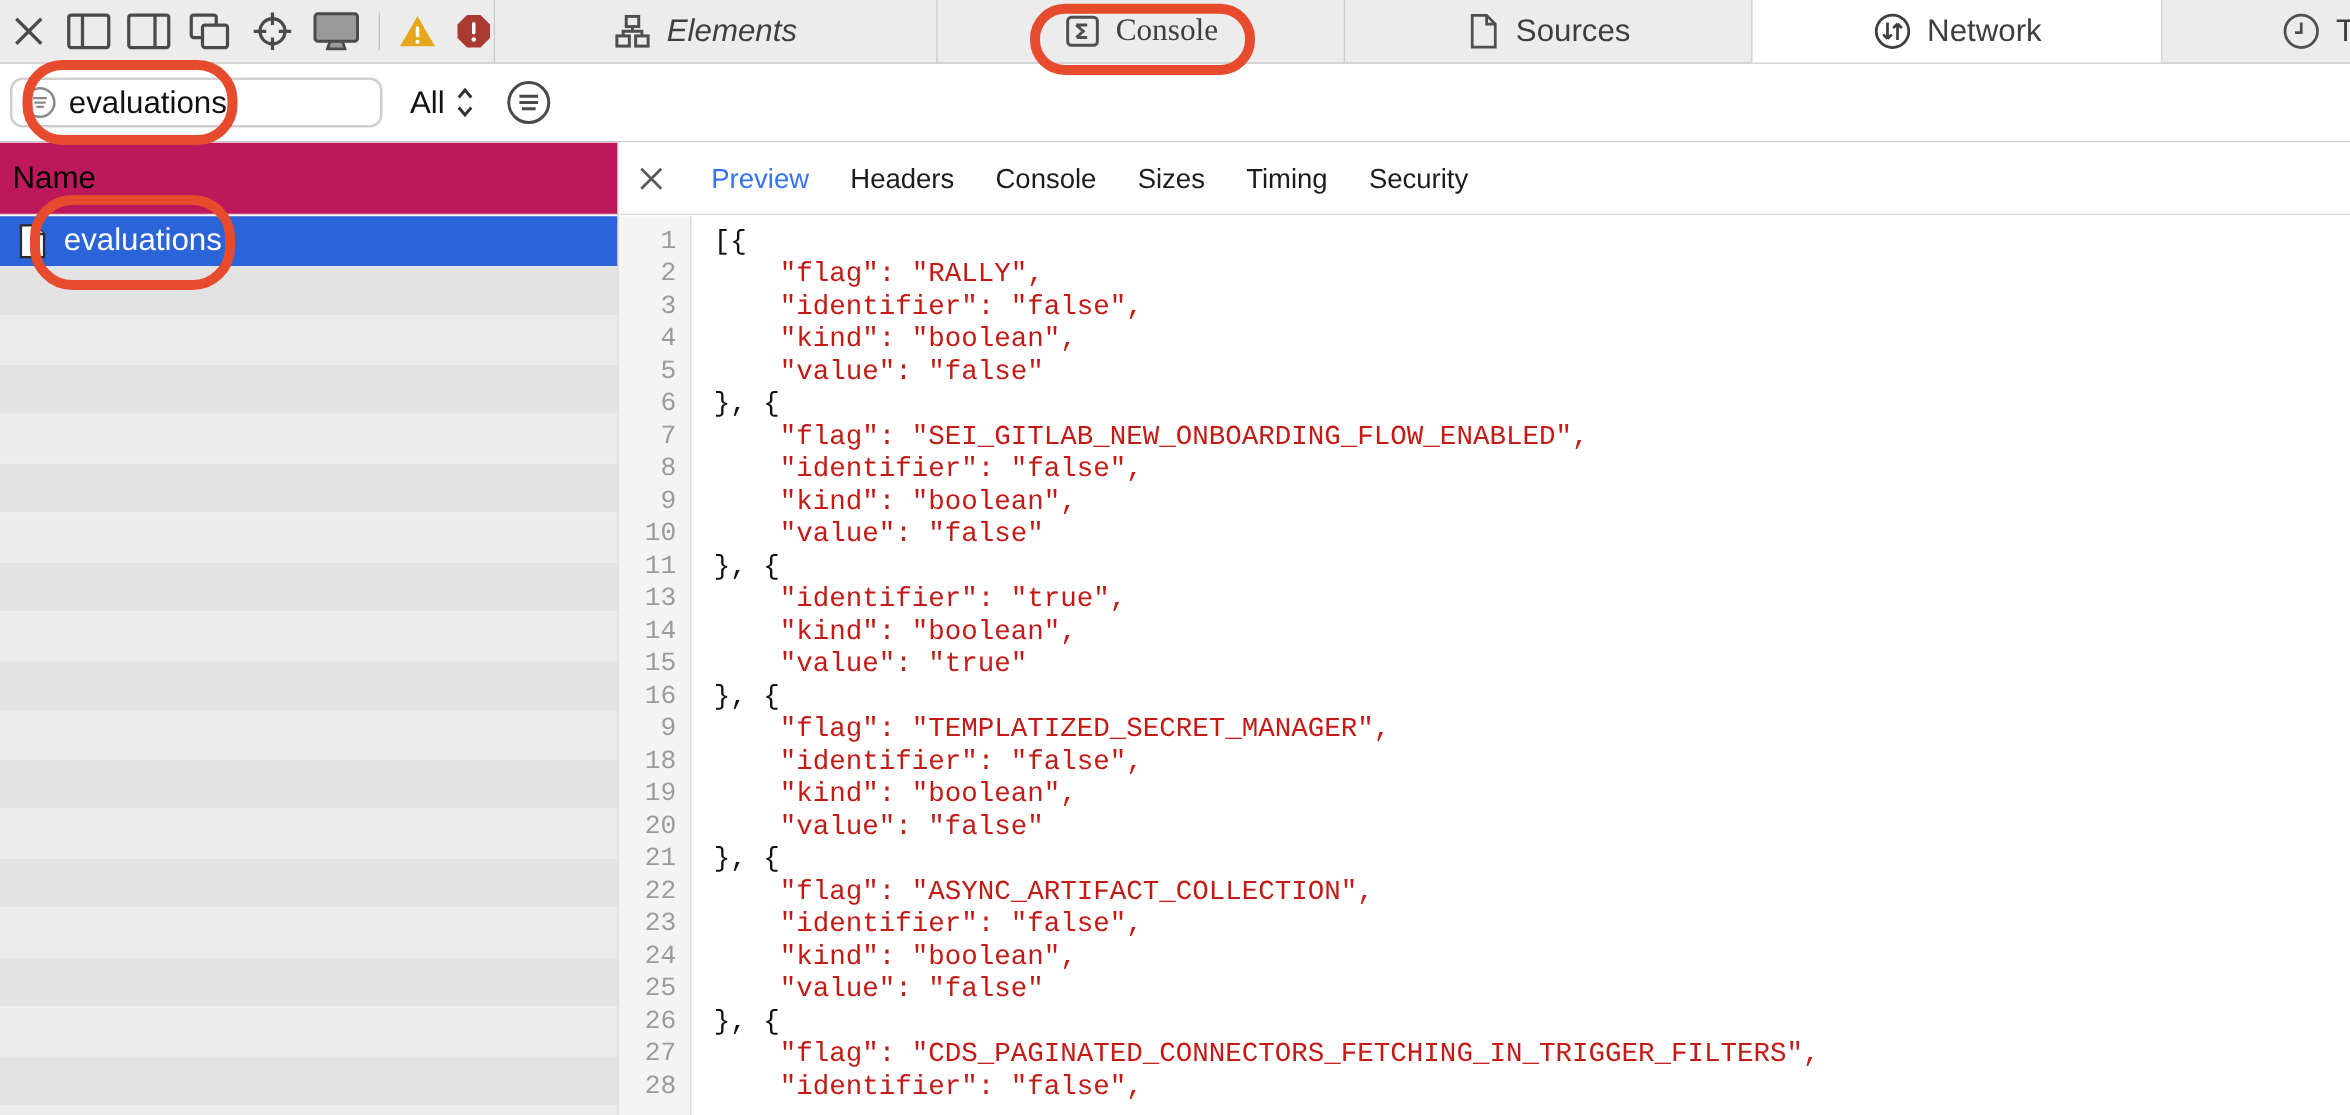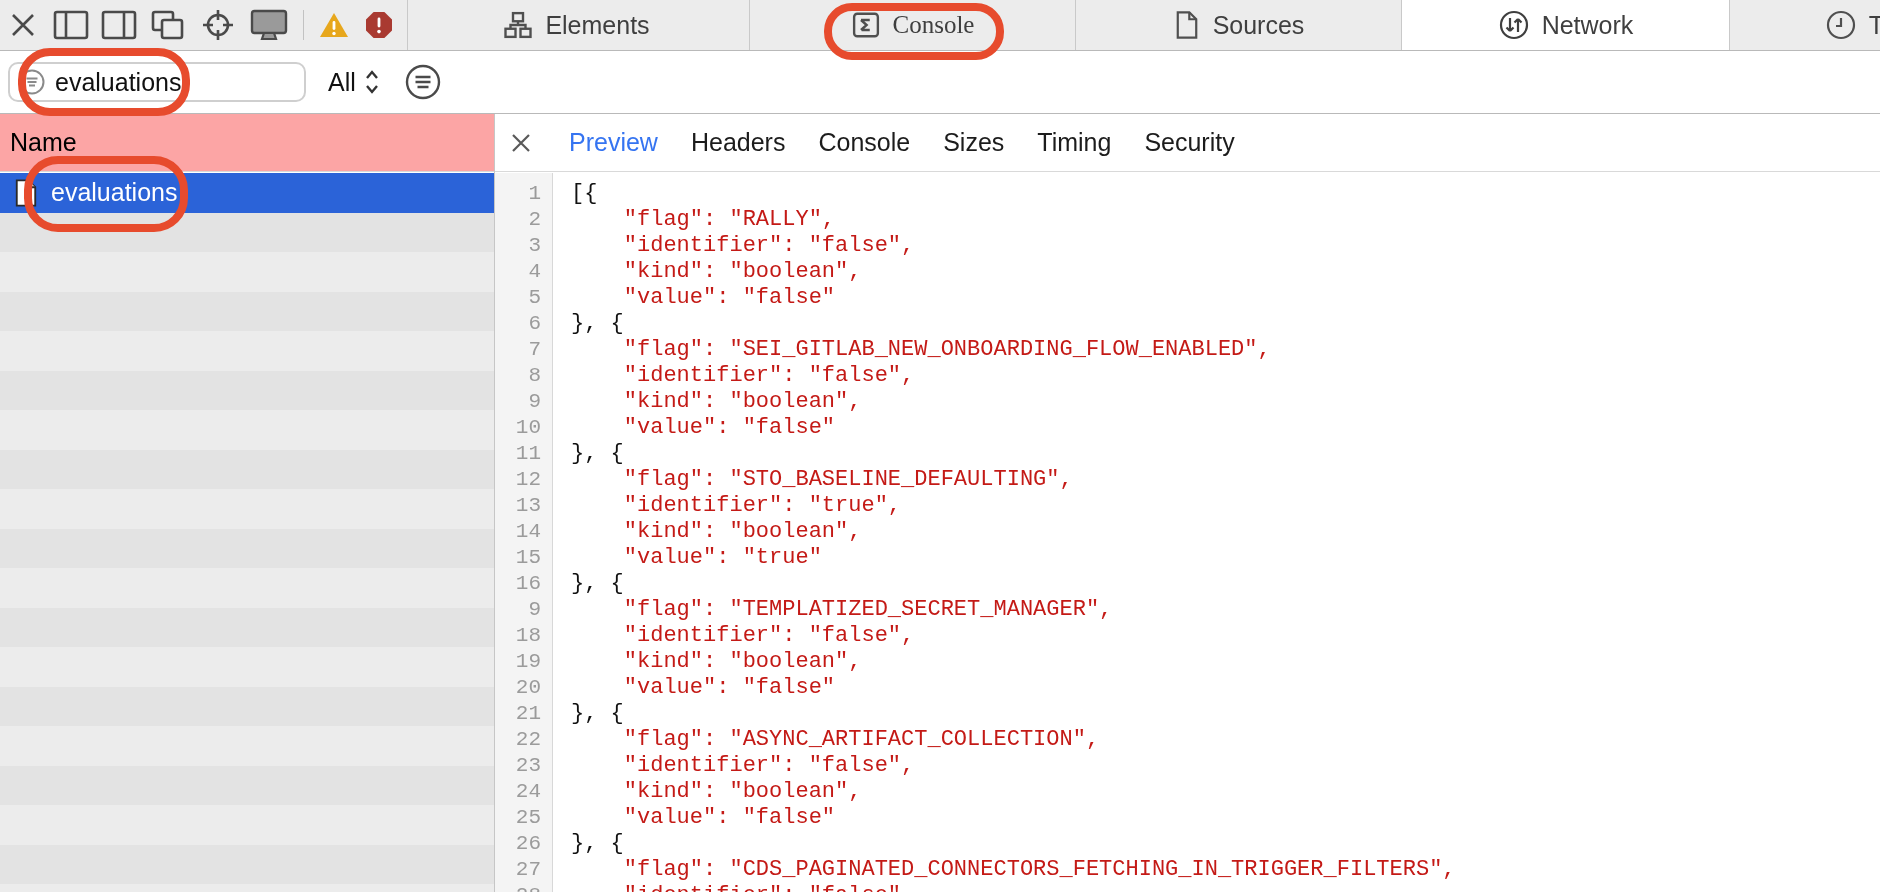--- a/index.html
+++ b/index.html
@@ -23,37 +23,37 @@
               border:2px solid #cfcfcf;border-radius:10px;display:flex;align-items:center;box-sizing:border-box;}
   .search-box .sicon{margin:0 10px 0 9px;display:flex;}
   .search-input{border:none;outline:none;font-size:25px;font-family:"Liberation Sans",sans-serif;
                 color:#111;width:200px;background:transparent;padding:0;}
   .scope{position:absolute;left:328px;top:0;height:62px;display:flex;align-items:center;gap:8px;
          font-size:25px;color:#111;}
   .filter-circle{position:absolute;left:405px;top:13px;}
   
   .left-panel{position:absolute;left:0;top:114px;width:494px;height:778px;background:#fff;
               border-right:1px solid #c6c6c6;box-sizing:content-box;overflow:hidden;}
-  .list-header{position:absolute;left:0;top:0;width:100%;height:58px;background:#fca5a5;
+  .list-header{position:absolute;left:0;top:0;width:100%;height:58px;background:#be185d;
                border-bottom:1px solid #d9d9d9;display:flex;align-items:center;box-sizing:border-box;}
   .list-header span{font-size:25px;color:#000;margin-left:10px;}
   .rows{position:absolute;left:0;top:59px;width:100%;height:719px;}
   .row{width:100%;height:39.5px;display:flex;align-items:center;box-sizing:border-box;}
   .row.selected{background:#2b63d8;color:#fff;}
   .row .doc{margin:0 12px 0 13px;display:flex;}
   .row .rlabel{font-size:25px;}
   .stripe{width:100%;height:39.5px;}
   .stripe.dark{background:#e3e3e3;}
   .stripe.light{background:#ececec;}
   
   .right-panel{position:absolute;left:495px;top:114px;width:1385px;height:778px;background:#fff;}
   .detail-tabs{position:absolute;left:0;top:0;width:100%;height:58px;background:#fff;
                border-bottom:1px solid #d9d9d9;display:flex;align-items:center;box-sizing:border-box;}
   .close-x{margin-left:14px;display:flex;align-items:center;cursor:default;}
-  .dtab{font-size:25px;color:#1c1c1c;margin-left:33px;}
+  .dtab{font-size:22px;color:#1c1c1c;margin-left:33px;}
   .dtab.active{color:#3574f1;}
   .code-wrap{position:absolute;left:0;top:59px;width:100%;height:719px;overflow:hidden;}
   .gutter-bg{position:absolute;left:0;top:0;width:58px;height:719px;background:#f4f4f4;
              border-right:1px solid #d8d8d8;box-sizing:border-box;}
   .code-lines{position:absolute;left:0;top:8px;width:100%;}
   .cl{display:flex;height:26px;line-height:26px;font-family:"Liberation Mono","DejaVu Sans Mono",monospace;
       font-size:22px;white-space:pre;}
   .cl .ln{width:46px;text-align:right;padding-right:12px;color:#9b9b9b;font-size:21px;flex:none;}
   .cl .ct{padding-left:18px;color:#111;}
   .cl .str{color:#c41a16;}
@@ -130,21 +130,21 @@
         <span>
           <svg width="28" height="28" viewBox="0 0 28 28">
               <path d="M8.6 1 H19.4 L27 8.6 V19.4 L19.4 27 H8.6 L1 19.4 V8.6 Z" fill="#a93a31"></path>
               <rect x="12.6" y="6.5" width="2.8" height="10" rx="1.4" fill="#fff"></rect>
               <circle cx="14" cy="20.6" r="1.8" fill="#fff"></circle>
             </svg>
         </span>
       </div>
     </div>
 
-    <div class="main-tab" style="left:407px;width:338px;">
+    <div class="main-tab" style="left:395px;width:338px;font-style:italic;">
       <span class="ticon">
         <svg width="30" height="30" viewBox="0 0 24 24">
             <g stroke="#4f4f4f" stroke-width="1.9" fill="none">
               <rect x="8" y="2.5" width="8" height="6.5"></rect>
               <rect x="2" y="15" width="8" height="6.5"></rect>
               <rect x="14" y="15" width="8" height="6.5"></rect>
               <path d="M12 9 V12 M6 15 V12 H18 V15"></path>
             </g>
           </svg>
       </span>
@@ -278,21 +278,20 @@
           <div class="cl"><span class="ln">2</span><span class="ct">    <span class="str">"flag": "RALLY",</span></span></div>
           <div class="cl"><span class="ln">3</span><span class="ct">    <span class="str">"identifier": "false",</span></span></div>
           <div class="cl"><span class="ln">4</span><span class="ct">    <span class="str">"kind": "boolean",</span></span></div>
           <div class="cl"><span class="ln">5</span><span class="ct">    <span class="str">"value": "false"</span></span></div>
           <div class="cl"><span class="ln">6</span><span class="ct">}, {</span></div>
           <div class="cl"><span class="ln">7</span><span class="ct">    <span class="str">"flag": "SEI_GITLAB_NEW_ONBOARDING_FLOW_ENABLED",</span></span></div>
           <div class="cl"><span class="ln">8</span><span class="ct">    <span class="str">"identifier": "false",</span></span></div>
           <div class="cl"><span class="ln">9</span><span class="ct">    <span class="str">"kind": "boolean",</span></span></div>
           <div class="cl"><span class="ln">10</span><span class="ct">    <span class="str">"value": "false"</span></span></div>
           <div class="cl"><span class="ln">11</span><span class="ct">}, {</span></div>
-          <div class="cl"><span class="ln">12</span><span class="ct">    <span class="str">"flag": "STO_BASELINE_DEFAULTING",</span></span></div>
           <div class="cl"><span class="ln">13</span><span class="ct">    <span class="str">"identifier": "true",</span></span></div>
           <div class="cl"><span class="ln">14</span><span class="ct">    <span class="str">"kind": "boolean",</span></span></div>
           <div class="cl"><span class="ln">15</span><span class="ct">    <span class="str">"value": "true"</span></span></div>
           <div class="cl"><span class="ln">16</span><span class="ct">}, {</span></div>
           <div class="cl"><span class="ln">9</span><span class="ct">    <span class="str">"flag": "TEMPLATIZED_SECRET_MANAGER",</span></span></div>
           <div class="cl"><span class="ln">18</span><span class="ct">    <span class="str">"identifier": "false",</span></span></div>
           <div class="cl"><span class="ln">19</span><span class="ct">    <span class="str">"kind": "boolean",</span></span></div>
           <div class="cl"><span class="ln">20</span><span class="ct">    <span class="str">"value": "false"</span></span></div>
           <div class="cl"><span class="ln">21</span><span class="ct">}, {</span></div>
           <div class="cl"><span class="ln">22</span><span class="ct">    <span class="str">"flag": "ASYNC_ARTIFACT_COLLECTION",</span></span></div>

